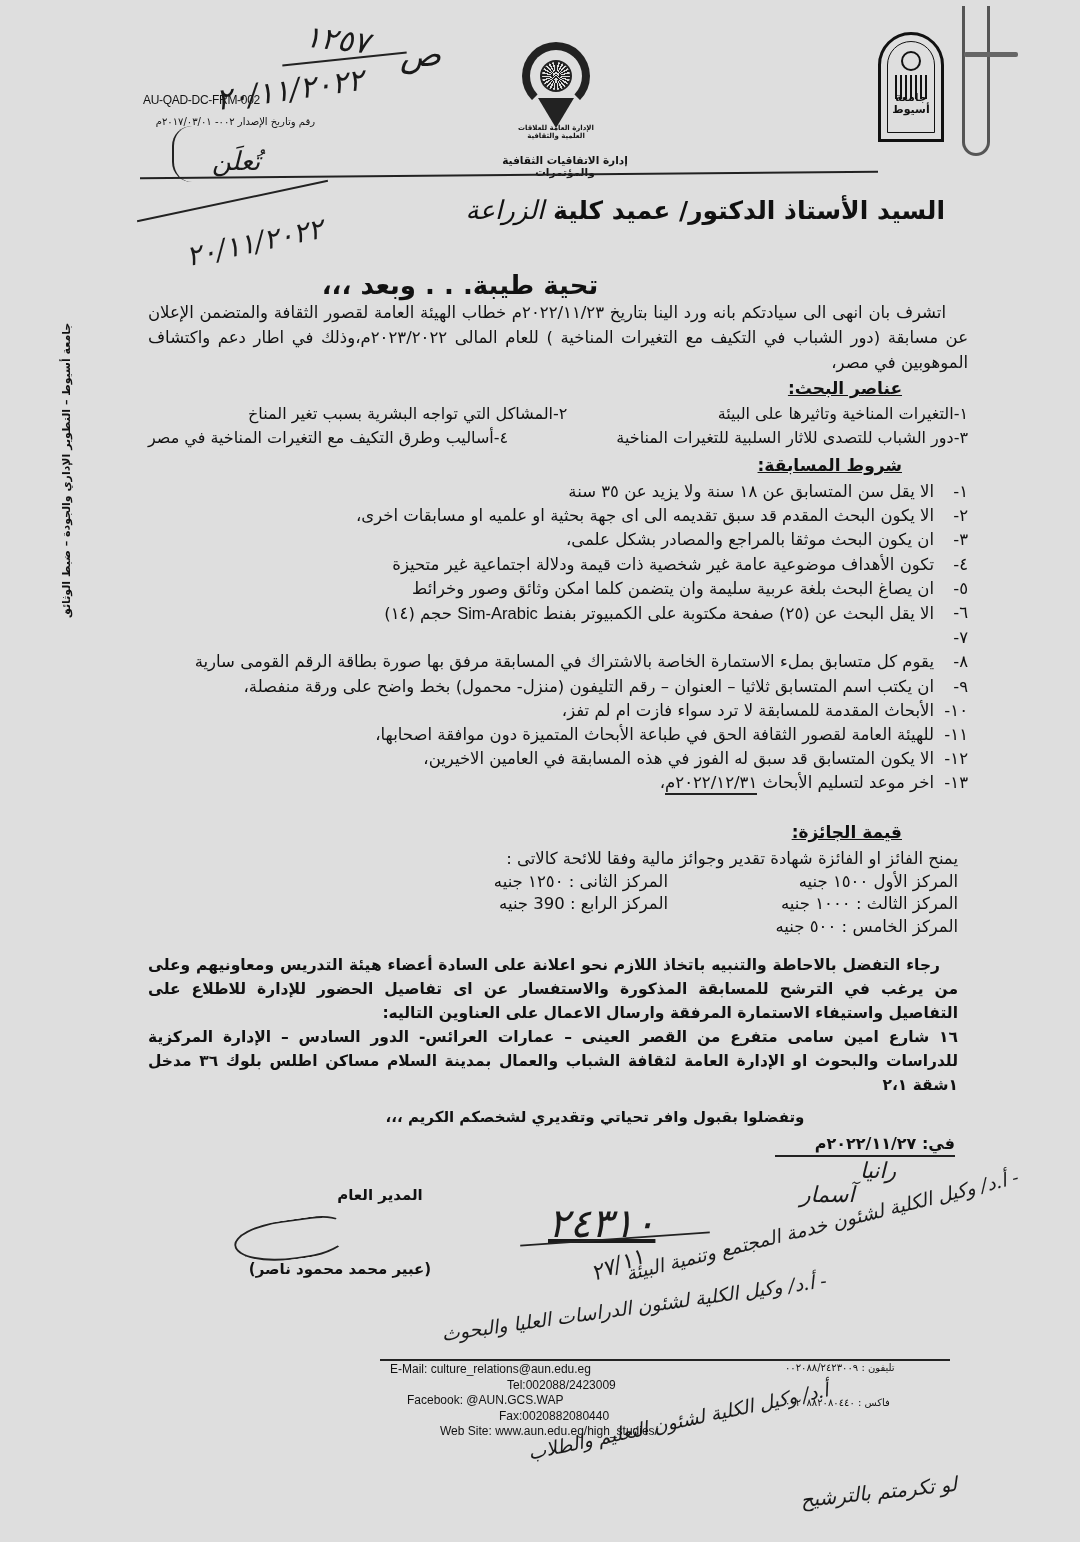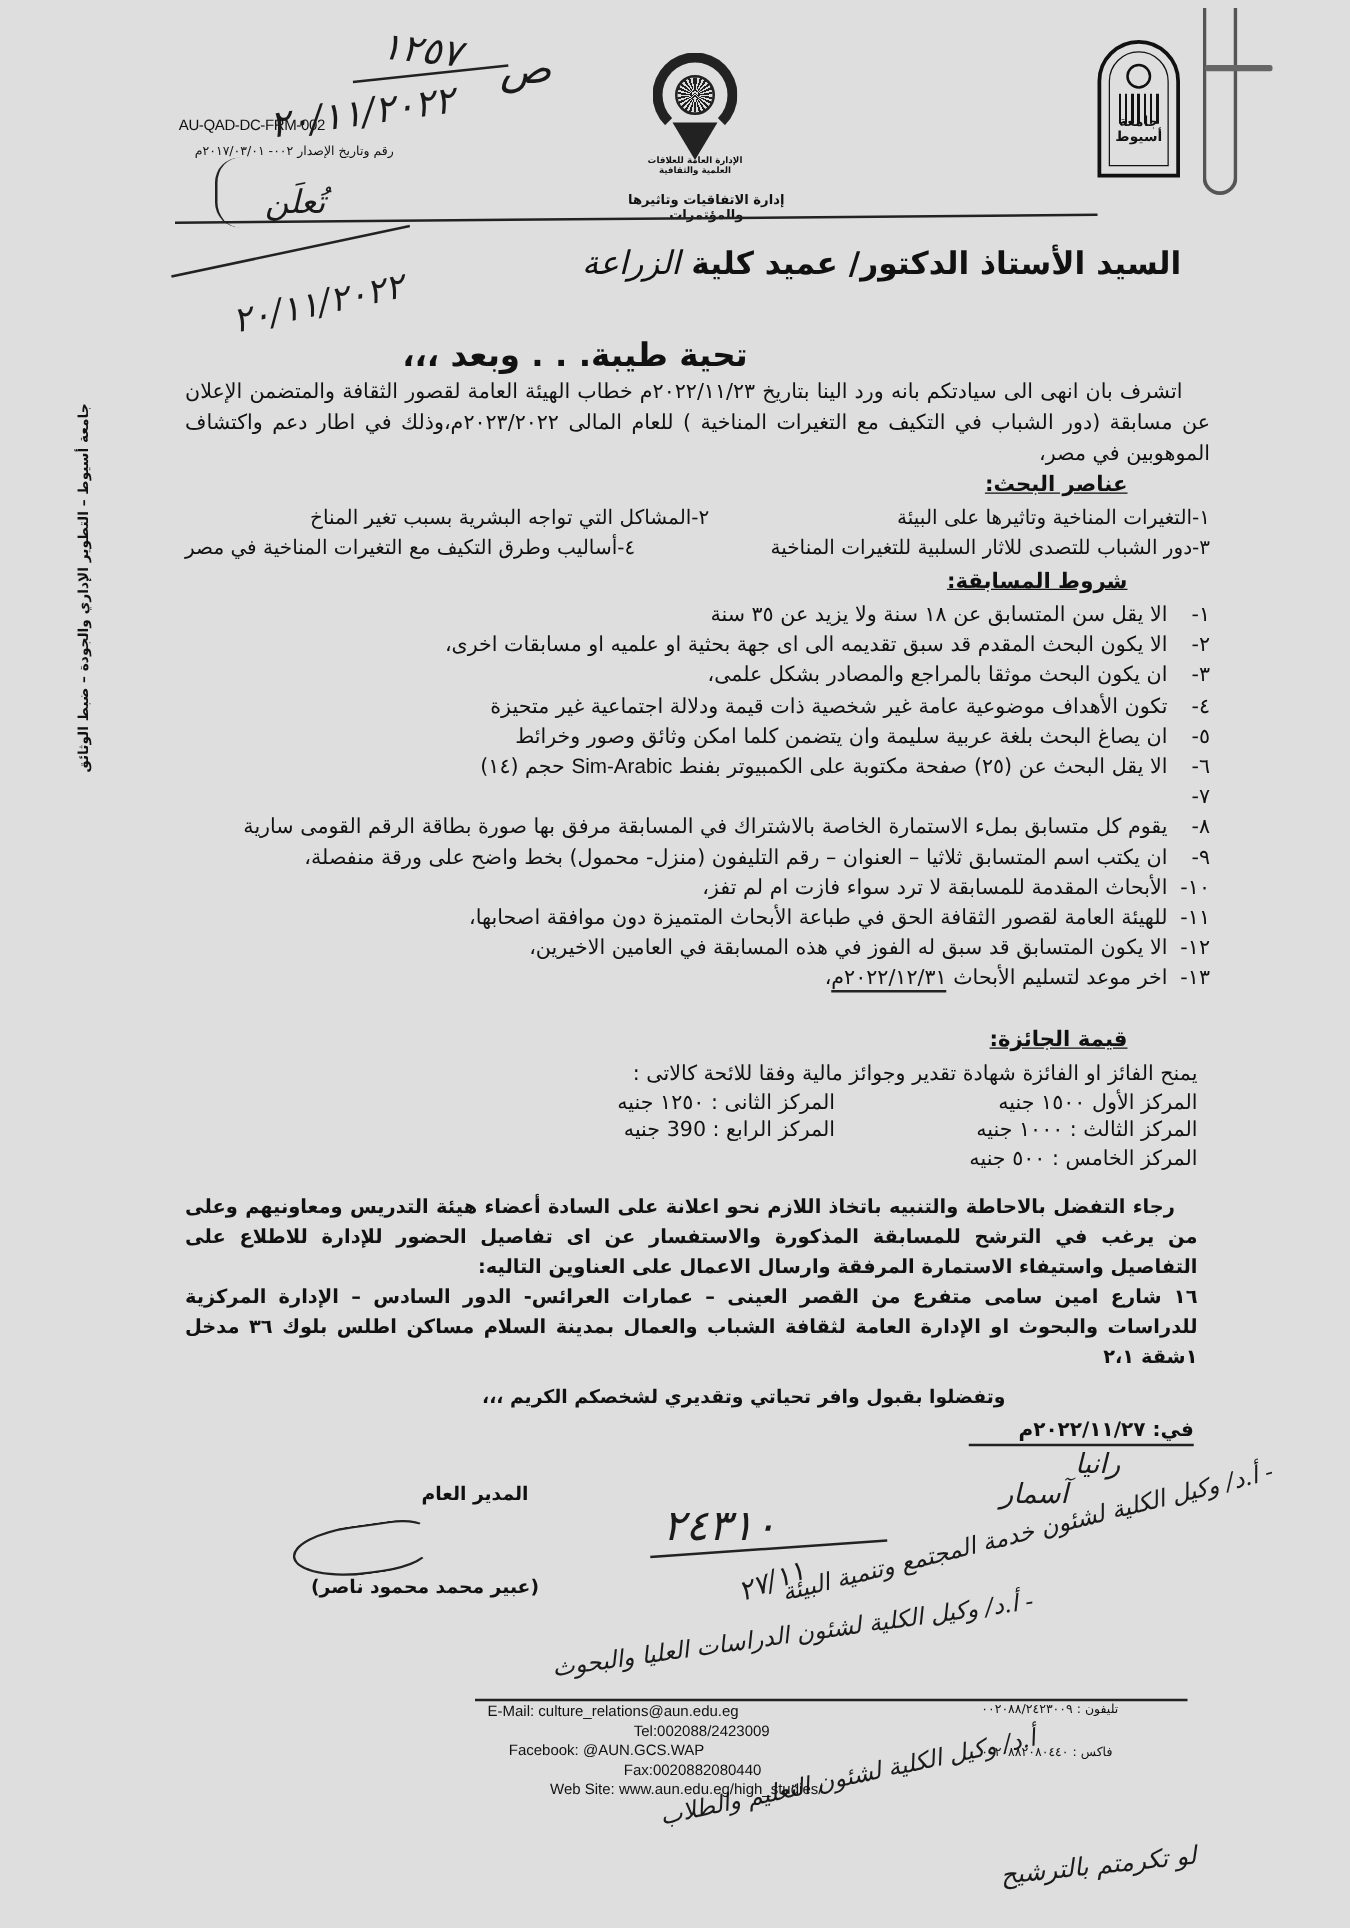--- a/index.html
+++ b/index.html
@@ -107,21 +107,21 @@
   </div>
   <div class="stamp-clip"></div>
   <div class="stamp-clip-bar"></div>
 
   <div class="dept-logo">
     <div class="ring"></div>
     <div class="wheel"></div>
     <div class="figure"></div>
     <div class="arc-text">الإدارة العامة للعلاقات العلمية والثقافية</div>
   </div>
-  <div class="dept-name">إدارة الاتفاقيات وتاثيرها والمؤتمرات</div>
+  <div class="dept-name">إدارة الاتفاقيات الثقافية والمؤتمرات</div>
   <div class="header-rule"></div>
 
   <div class="form-code">AU-QAD-DC-FRM-002</div>
   <div class="form-issue">رقم وتاريخ الإصدار ٠٠٢- ٢٠١٧/٠٣/٠١م</div>
 
   <div class="hw" style="left:305px;top:22px;font-size:30px;transform:rotate(6deg);">١٢٥٧</div>
   <div class="hw" style="left:400px;top:34px;font-size:34px;">ص</div>
   <div class="hw" style="left:215px;top:72px;font-size:30px;transform:rotate(-8deg);">٢٠/١١/٢٠٢٢</div>
   <div style="position:absolute;left:282px;top:58px;width:125px;height:2px;background:#222;transform:rotate(-6deg);"></div>
   <div class="hw" style="left:212px;top:146px;font-size:26px;">تُعلَن</div>
@@ -228,21 +228,21 @@
 
   <div class="hw" style="left:860px;top:1158px;font-size:22px;">رانيا</div>
   <div class="hw" style="left:800px;top:1182px;font-size:22px;letter-spacing:10px;">آسمار</div>
 
   <div class="signature-block">
     <div class="sig-title">المدير العام</div>
     <div style="position:absolute;left:14px;top:34px;width:110px;height:40px;border:2px solid #222;border-radius:50% 30% 40% 60%;transform:rotate(-8deg);border-right-color:transparent;"></div>
     <div class="sig-name">(عبير محمد محمود ناصر)</div>
   </div>
 
-  <div class="hw" style="left:530px;top:1200px;font-size:34px;direction:ltr;">٢٤٣١٠</div>
+  <div class="hw" style="left:548px;top:1200px;font-size:40px;direction:ltr;text-decoration:underline;">٢٤٣١٠</div>
   <div style="position:absolute;left:520px;top:1238px;width:190px;height:2px;background:#222;transform:rotate(-4deg);"></div>
   <div class="hw" style="left:590px;top:1252px;font-size:22px;transform:rotate(-20deg);direction:ltr;">٢٧/١١</div>
   <div class="hw" style="left:620px;top:1214px;font-size:19px;transform:rotate(-14deg);">- أ.د/ وكيل الكلية لشئون خدمة المجتمع وتنمية البيئة</div>
   <div class="hw" style="left:440px;top:1296px;font-size:19px;transform:rotate(-8deg);">- أ.د/ وكيل الكلية لشئون الدراسات العليا والبحوث</div>
   <div class="hw" style="left:525px;top:1410px;font-size:19px;transform:rotate(-12deg);">أ.د/ وكيل الكلية لشئون التعليم والطلاب</div>
   <div class="hw" style="left:800px;top:1480px;font-size:20px;transform:rotate(-6deg);">لو تكرمتم بالترشيح</div>
 
   <div class="footer-rule"></div>
   <div class="footer-en" style="left:390px;top:1362px;">E-Mail: culture_relations@aun.edu.eg</div>
   <div class="footer-en" style="left:507px;top:1378px;">Tel:002088/2423009</div>

